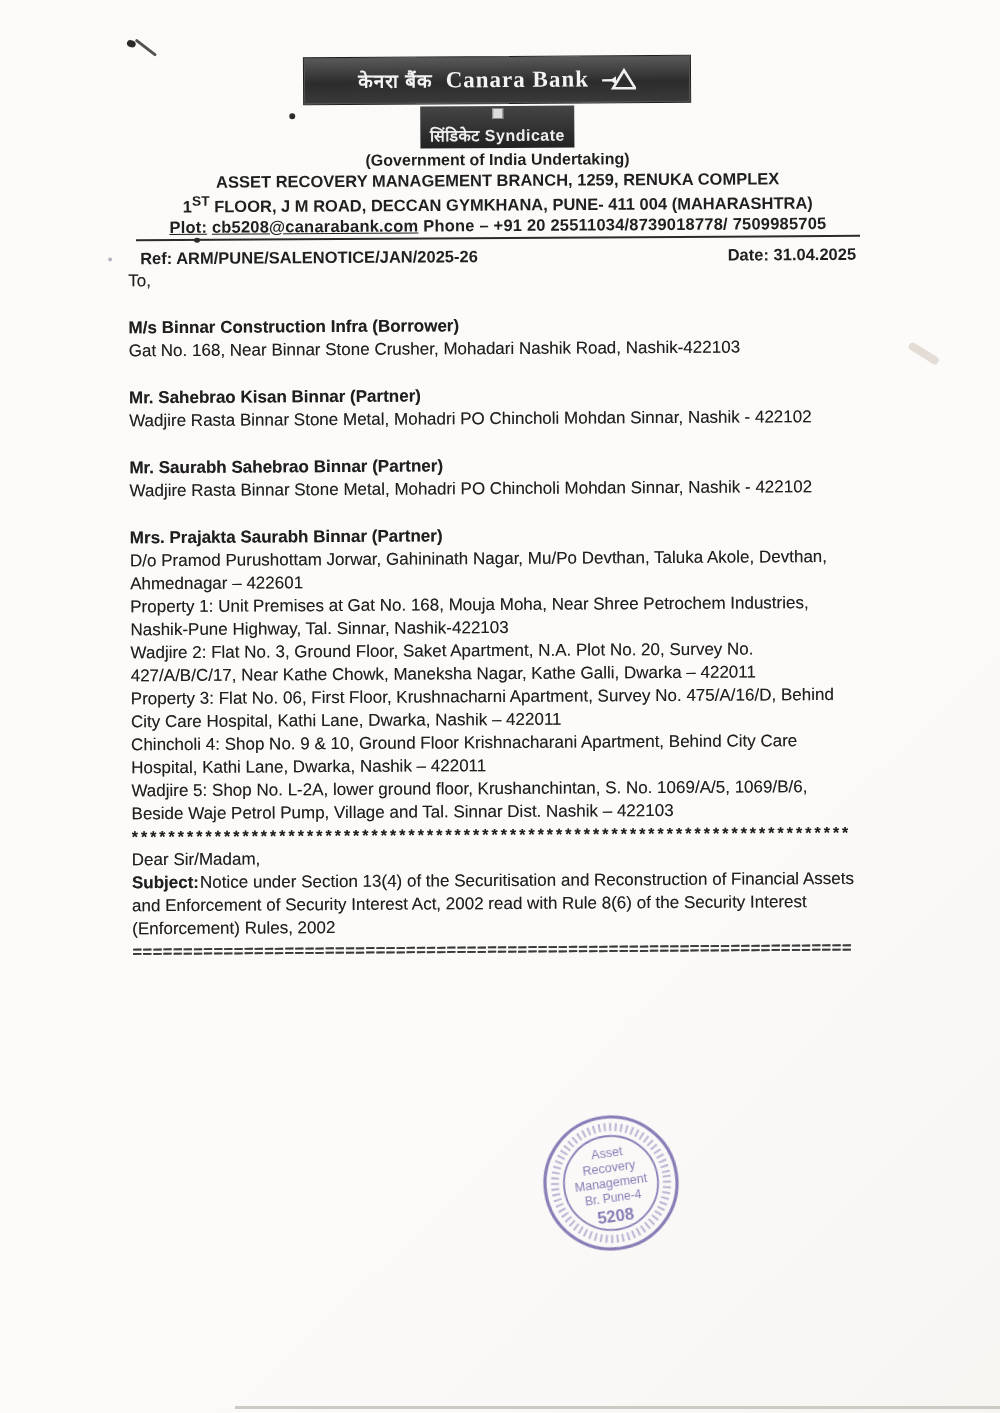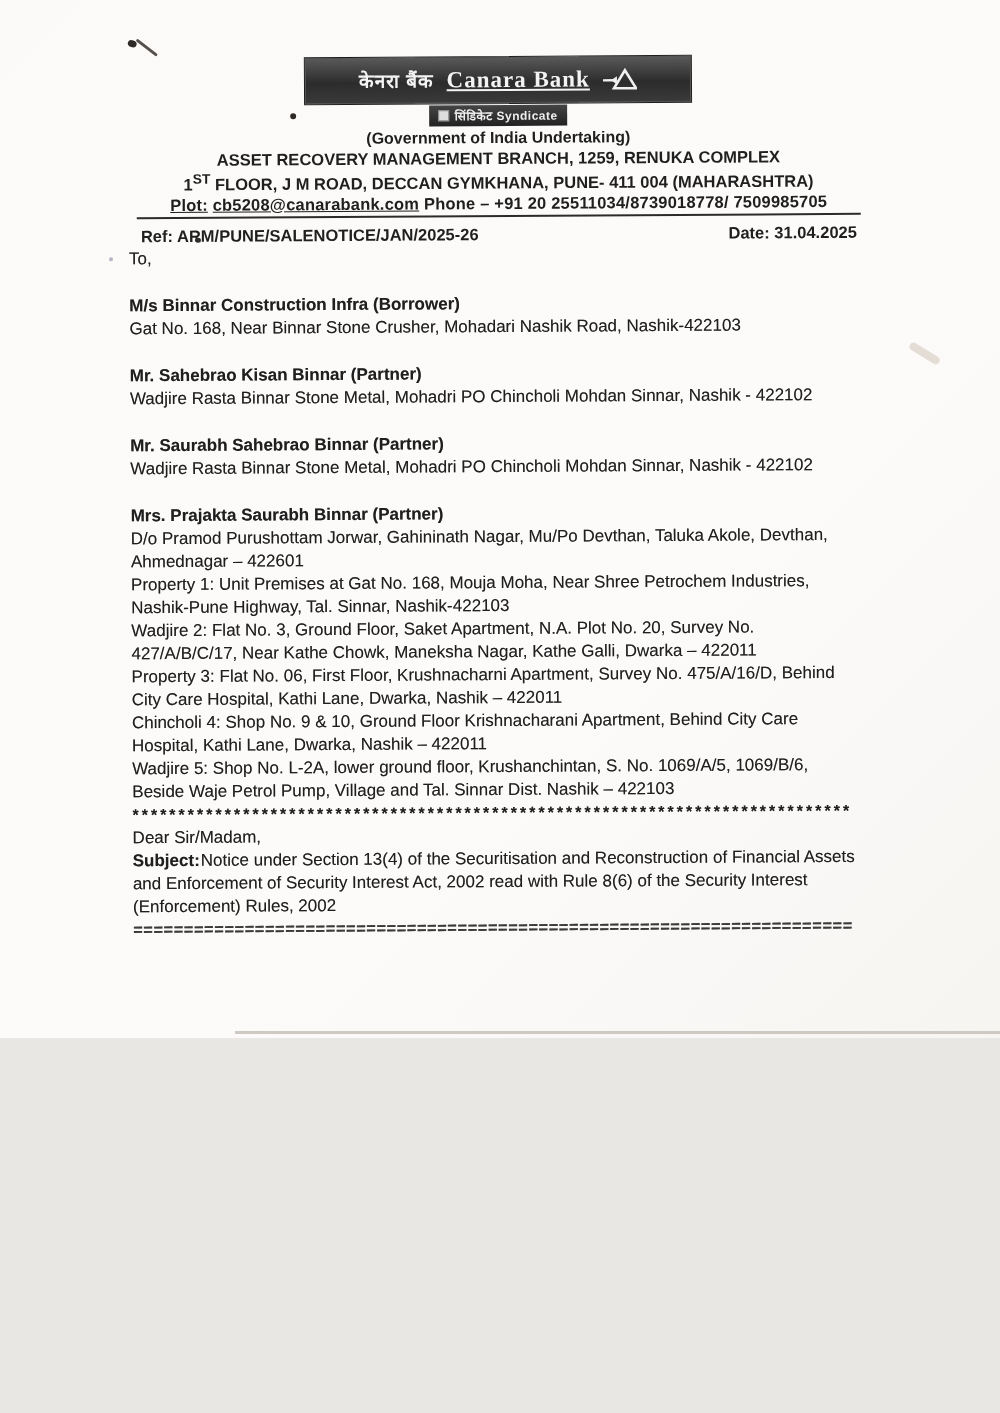--- a/index.html
+++ b/index.html
@@ -1,18 +1,18 @@
 <!DOCTYPE html>
 <html><head>
 <meta charset="utf-8">
 <style>
   html,body{margin:0;padding:0;}
   body{background:#e9e7e4;font-family:"Liberation Sans",sans-serif;}
   .page{
-    position:relative;width:1000px;height:1038px;margin:0 auto;
+    position:relative;width:1000px;height:1413px;margin:0 auto;
     background:linear-gradient(135deg,#fbfaf8 0%,#fcfbfa 60%,#f7f5f2 100%);
     overflow:hidden;color:#1f1f1f;
   }
   .sheet{position:absolute;inset:0;transform:rotate(-0.35deg);transform-origin:50% 40%;}
   
   .speck{position:absolute;background:#2e2a28;border-radius:50%;}
   .speck.s1{left:130px;top:38px;width:9px;height:7px;transform:rotate(20deg);}
   .speck.tail{left:136px;top:44px;width:26px;height:3px;border-radius:3px;transform:rotate(38deg);background:#55504c;}
   .speck.s2{left:292px;top:112px;width:6px;height:6px;}
   .speck.s3{left:196px;top:236px;width:6px;height:5px;}
@@ -21,27 +21,27 @@
   .bottom-scan{position:absolute;left:235px;bottom:4px;width:765px;height:3px;background:#cfc9c3;}
   
   .banner{width:388px;margin:56px auto 0;text-align:center;}
   .banner-main{
     background:linear-gradient(#5a5a5a,#2c2c2c 55%,#3a3a3a);
     border:1px solid #1c1c1c;height:46px;
     display:flex;align-items:center;justify-content:center;gap:13px;
     color:#f3f3f3;box-shadow:0 0 0 1px #555 inset;
   }
   .bank-hi{font-weight:bold;font-size:19px;letter-spacing:1px;}
-  .bank-en{font-family:"Liberation Serif",serif;font-weight:bold;font-size:23px;letter-spacing:1px;text-decoration:underline;}
+  .bank-en{font-family:"Liberation Serif",serif;font-weight:bold;font-size:23px;letter-spacing:1px;}
   .tri-logo{display:inline-flex;align-items:center;}
   .banner-subwrap{margin-top:1px;}
   .banner-sub{
     display:inline-flex;align-items:center;gap:5px;
     background:linear-gradient(#454545,#222);color:#eee;
-    font-size:12px;font-weight:bold;padding:2px 9px;letter-spacing:.5px;
+    font-size:16px;font-weight:bold;padding:2px 9px;letter-spacing:.5px;flex-direction:column;
   }
   .sub-sq{width:9px;height:9px;background:#ddd;border:1px solid #888;display:inline-block;}
   .hdr{text-align:center;line-height:20px;font-weight:bold;}
   .govt{font-size:16px;margin-top:2px;}
   .branch{font-size:16.5px;}
   .floor{font-size:16.5px;}
   .contact{font-size:16.5px;letter-spacing:.2px;}
   .contact .ul{text-decoration:underline;}
   .rule{border:0;border-top:2.2px solid #2b2b2b;width:724px;margin:2px auto 0;}
   .refrow{

